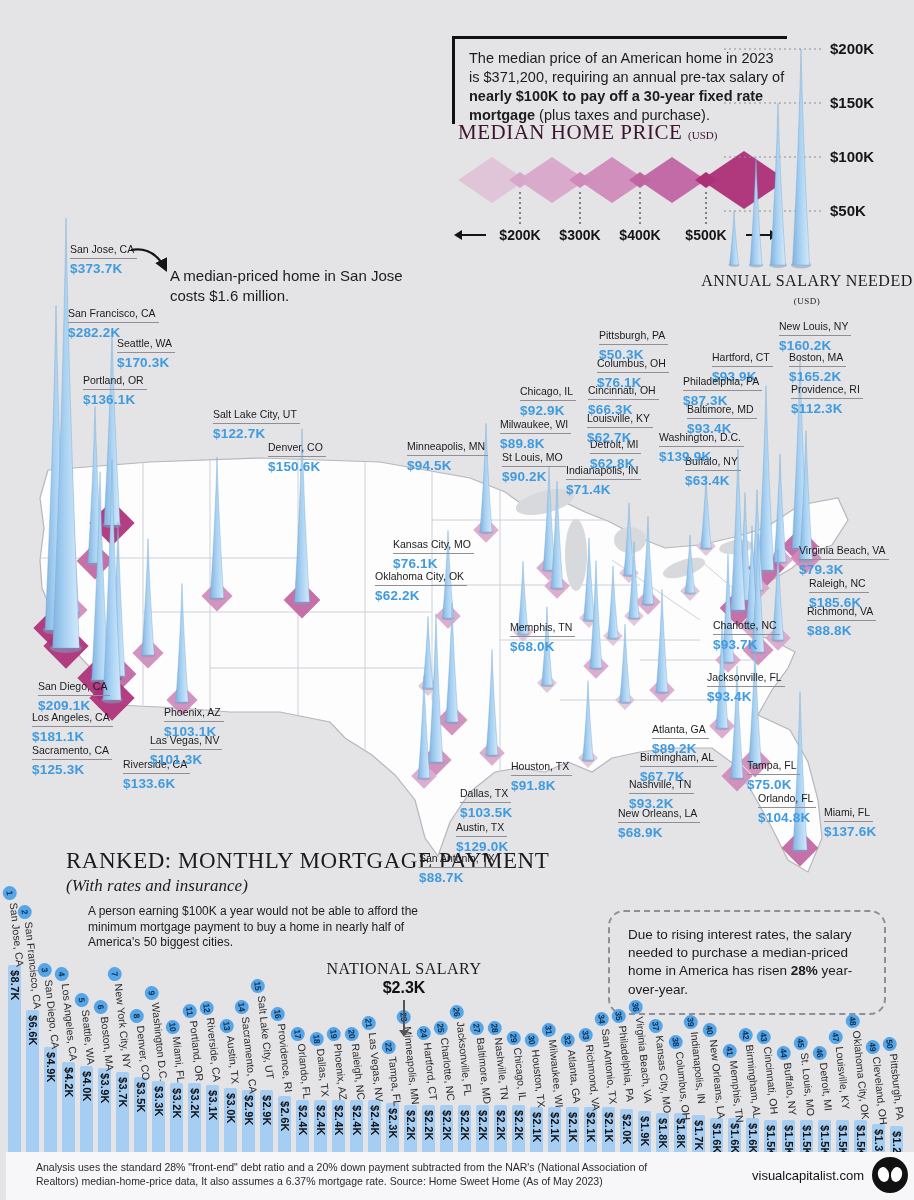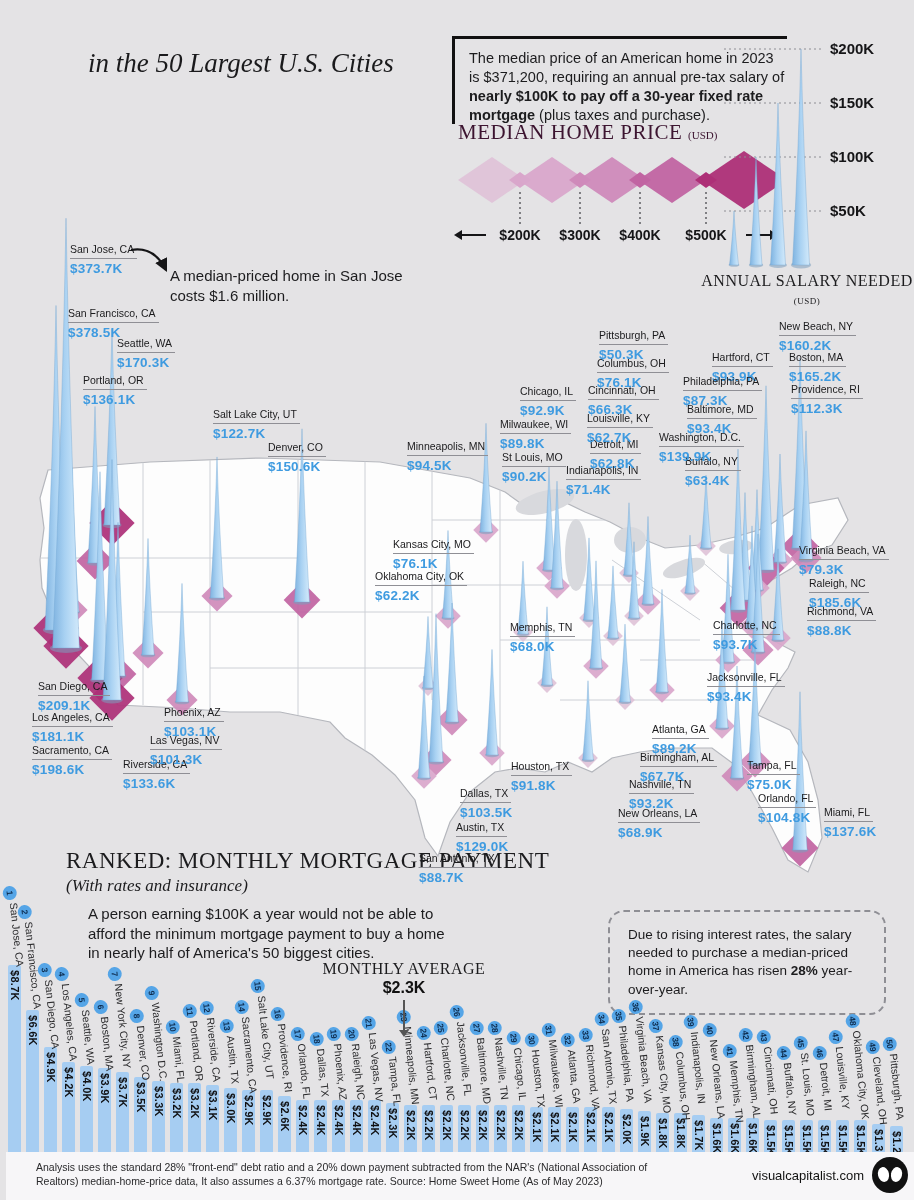--- a/index.html
+++ b/index.html
@@ -23,21 +23,21 @@
   
   #map-svg{left:0;top:0;}
   .mlabel{position:absolute;font-size:10.5px;line-height:1.3;white-space:nowrap;z-index:5;}
   .mlabel .n{display:inline-block;border-bottom:1px solid #8f8f95;padding:0 3px 1px 0;color:#1b1b1d;}
   .mlabel .v{display:block;font-weight:bold;font-size:13.5px;color:#3f9be0;padding-top:1px;letter-spacing:.2px;}
   #annotation{left:170px;top:266px;width:240px;font-size:15px;color:#1c1c1e;line-height:1.3;z-index:6;}
   #annot-arrow{left:128px;top:244px;z-index:6;}
   
   #ranked-title{left:66px;top:848px;font-family:"Liberation Serif",serif;font-size:23px;color:#1c1c1e;letter-spacing:.5px;}
   #ranked-sub{left:66px;top:876px;font-family:"Liberation Serif",serif;font-style:italic;font-size:17px;color:#1c1c1e;}
-  #ranked-body{left:88px;top:904px;width:370px;font-size:15px;line-height:1.3;color:#1c1c1e;}
+  #ranked-body{left:88px;top:904px;width:370px;font-size:12px;line-height:1.3;color:#1c1c1e;}
   #rates-box{left:608px;top:910px;width:238px;border:2px dashed #8e8e94;border-radius:16px;padding:14px 18px;font-size:13.5px;line-height:1.35;color:#1c1c1e;}
   #natavg{left:314px;top:960px;width:180px;text-align:center;z-index:8;}
   #natavg .l1{font-family:"Liberation Serif",serif;font-size:16px;color:#1c1c1e;letter-spacing:.5px;}
   #natavg .l2{font-size:16px;font-weight:bold;color:#111;margin-top:1px;}
   #natavg-arrow{left:403px;top:1000px;width:2px;height:32px;background:#555;z-index:8;}
   #natavg-head{left:399px;top:1030px;width:0;height:0;border-left:5px solid transparent;border-right:5px solid transparent;border-top:7px solid #555;z-index:8;}
   
   #bars{left:0;top:0;width:914px;height:1152px;z-index:4;}
   .bar{position:absolute;background:#a6cdf2;border-radius:2px 2px 0 0;}
   .barval{position:absolute;font-size:11px;font-weight:bold;color:#101012;white-space:nowrap;transform:rotate(90deg);transform-origin:0 0;letter-spacing:.3px;}
@@ -242,21 +242,20 @@
         <path d="M418.1657894736842,778 Q422.5414473684211,721.89725 424,675.995 Q425.4585526315789,721.89725 429.8342105263158,778 Z" fill="url(#spikeGrad)" stroke="#6fa5d2" stroke-width="0.4"></path>
         <ellipse cx="737" cy="778" rx="7.275789473684211" ry="2.3040000000000003" fill="#7b9fbe" opacity="0.55"></ellipse>
         <path d="M730.9368421052632,778 Q735.4842105263158,716.3945 737,665.99 Q738.5157894736842,716.3945 743.0631578947368,778 Z" fill="url(#spikeGrad)" stroke="#6fa5d2" stroke-width="0.4"></path>
         <ellipse cx="800" cy="850" rx="8.545263157894736" ry="2.706" fill="#7b9fbe" opacity="0.55"></ellipse>
         <path d="M792.8789473684211,850 Q798.2197368421052,762.968 800,691.76 Q801.7802631578948,762.968 807.1210526315789,850 Z" fill="url(#spikeGrad)" stroke="#6fa5d2" stroke-width="0.4"></path>
       </g>
   </g>
 </svg>
 
 <div id="title-block" class="abs">
-  <div id="title-sub">in the 50 Largest U.S. Cities</div>
 </div>
 
 <div id="intro-box" class="abs">
   <span>The median price of an American home in 2023 is $371,200, requiring an annual pre-tax salary of </span><b>nearly $100K to pay off a 30-year fixed rate mortgage</b><span> (plus taxes and purchase).</span>
 </div>
 
 <div id="legend-title" class="abs"><span>MEDIAN HOME PRICE</span> <span class="u">(USD)</span></div>
 <svg id="legend-svg" class="abs" width="330" height="120">
     <path d="M8,38 L42,15 L76,38 L42,61 Z" fill="#dfc3d8" opacity="0.95"></path>
     <path d="M59,38 L70,30 L81,38 L70,46 Z" fill="#d9a6cb"></path>
@@ -306,46 +305,46 @@
       <marker id="ah" markerWidth="8" markerHeight="8" refX="5" refY="3" orient="auto">
         <path d="M0,0 L6,3 L0,6 Z" fill="#151517"></path>
       </marker>
     </defs>
   <path d="M3,6 Q26,2 38,26" fill="none" stroke="#151517" stroke-width="2.2" marker-end="url(#ah)"></path>
 </svg>
 <div id="annotation" class="abs">A median-priced home in San Jose costs $1.6 million.</div>
 
 <div id="map-labels" class="abs" style="left:0;top:0;width:914px;height:1200px;">
     <div class="mlabel" style="left: 70px; top: 243px;"><span class="n">San Jose, CA</span><span class="v">$373.7K</span></div>
-    <div class="mlabel" style="left: 68px; top: 307px;"><span class="n">San Francisco, CA</span><span class="v">$378.5K</span></div>
+    <div class="mlabel" style="left: 68px; top: 307px;"><span class="n">San Francisco, CA</span><span class="v">$282.2K</span></div>
     <div class="mlabel" style="left: 117px; top: 337px;"><span class="n">Seattle, WA</span><span class="v">$170.3K</span></div>
     <div class="mlabel" style="left: 83px; top: 374px;"><span class="n">Portland, OR</span><span class="v">$136.1K</span></div>
     <div class="mlabel" style="left: 213px; top: 408px;"><span class="n">Salt Lake City, UT</span><span class="v">$122.7K</span></div>
     <div class="mlabel" style="left: 268px; top: 441px;"><span class="n">Denver, CO</span><span class="v">$150.6K</span></div>
-    <div class="mlabel" style="left: 32px; top: 744px;"><span class="n">Sacramento, CA</span><span class="v">$198.6K</span></div>
+    <div class="mlabel" style="left: 32px; top: 744px;"><span class="n">Sacramento, CA</span><span class="v">$125.3K</span></div>
     <div class="mlabel" style="left: 32px; top: 711px;"><span class="n">Los Angeles, CA</span><span class="v">$181.1K</span></div>
     <div class="mlabel" style="left: 38px; top: 680px;"><span class="n">San Diego, CA</span><span class="v">$209.1K</span></div>
     <div class="mlabel" style="left: 123px; top: 758px;"><span class="n">Riverside, CA</span><span class="v">$133.6K</span></div>
     <div class="mlabel" style="left: 150px; top: 734px;"><span class="n">Las Vegas, NV</span><span class="v">$101.3K</span></div>
     <div class="mlabel" style="left: 164px; top: 706px;"><span class="n">Phoenix, AZ</span><span class="v">$103.1K</span></div>
     <div class="mlabel" style="left: 407px; top: 440px;"><span class="n">Minneapolis, MN</span><span class="v">$94.5K</span></div>
     <div class="mlabel" style="left: 500px; top: 418px;"><span class="n">Milwaukee, WI</span><span class="v">$89.8K</span></div>
     <div class="mlabel" style="left: 520px; top: 385px;"><span class="n">Chicago, IL</span><span class="v">$92.9K</span></div>
     <div class="mlabel" style="left: 502px; top: 451px;"><span class="n">St Louis, MO</span><span class="v">$90.2K</span></div>
     <div class="mlabel" style="left: 393px; top: 538px;"><span class="n">Kansas City, MO</span><span class="v">$76.1K</span></div>
     <div class="mlabel" style="left: 375px; top: 570px;"><span class="n">Oklahoma City, OK</span><span class="v">$62.2K</span></div>
     <div class="mlabel" style="left: 510px; top: 621px;"><span class="n">Memphis, TN</span><span class="v">$68.0K</span></div>
     <div class="mlabel" style="left: 566px; top: 464px;"><span class="n">Indianapolis, IN</span><span class="v">$71.4K</span></div>
     <div class="mlabel" style="left: 590px; top: 438px;"><span class="n">Detroit, MI</span><span class="v">$62.8K</span></div>
     <div class="mlabel" style="left: 587px; top: 412px;"><span class="n">Louisville, KY</span><span class="v">$62.7K</span></div>
     <div class="mlabel" style="left: 588px; top: 384px;"><span class="n">Cincinnati, OH</span><span class="v">$66.3K</span></div>
     <div class="mlabel" style="left: 597px; top: 357px;"><span class="n">Columbus, OH</span><span class="v">$76.1K</span></div>
     <div class="mlabel" style="left: 599px; top: 329px;"><span class="n">Pittsburgh, PA</span><span class="v">$50.3K</span></div>
     <div class="mlabel" style="left: 685px; top: 455px;"><span class="n">Buffalo, NY</span><span class="v">$63.4K</span></div>
-    <div class="mlabel" style="left: 779px; top: 320px;"><span class="n">New Beach, NY</span><span class="v">$160.2K</span></div>
+    <div class="mlabel" style="left: 779px; top: 320px;"><span class="n">New Louis, NY</span><span class="v">$160.2K</span></div>
     <div class="mlabel" style="left: 789px; top: 351px;"><span class="n">Boston, MA</span><span class="v">$165.2K</span></div>
     <div class="mlabel" style="left: 791px; top: 383px;"><span class="n">Providence, RI</span><span class="v">$112.3K</span></div>
     <div class="mlabel" style="left: 712px; top: 351px;"><span class="n">Hartford, CT</span><span class="v">$93.9K</span></div>
     <div class="mlabel" style="left: 683px; top: 375px;"><span class="n">Philadelphia, PA</span><span class="v">$87.3K</span></div>
     <div class="mlabel" style="left: 687px; top: 403px;"><span class="n">Baltimore, MD</span><span class="v">$93.4K</span></div>
     <div class="mlabel" style="left: 659px; top: 431px;"><span class="n">Washington, D.C.</span><span class="v">$139.9K</span></div>
     <div class="mlabel" style="left: 807px; top: 605px;"><span class="n">Richmond, VA</span><span class="v">$88.8K</span></div>
     <div class="mlabel" style="left: 799px; top: 544px;"><span class="n">Virginia Beach, VA</span><span class="v">$79.3K</span></div>
     <div class="mlabel" style="left: 809px; top: 577px;"><span class="n">Raleigh, NC</span><span class="v">$185.6K</span></div>
     <div class="mlabel" style="left: 713px; top: 619px;"><span class="n">Charlotte, NC</span><span class="v">$93.7K</span></div>
@@ -365,21 +364,21 @@
 
 <div id="ranked-title" class="abs">RANKED: MONTHLY MORTGAGE PAYMENT</div>
 <div id="ranked-sub" class="abs">(With rates and insurance)</div>
 <div id="ranked-body" class="abs">A person earning $100K a year would not be able to afford the minimum mortgage payment to buy a home in nearly half of America's 50 biggest cities.</div>
 
 <div id="rates-box" class="abs">
   <span>Due to rising interest rates, the salary needed to purchase a median-priced home in America has risen </span><b>28%</b><span> year-over-year.</span>
 </div>
 
 <div id="natavg" class="abs">
-  <div class="l1">MONTHLY AVERAGE</div>
+  <div class="l1">NATIONAL SALARY</div>
   <div class="l2">$2.3K</div>
 </div>
 <div id="natavg-arrow" class="abs"></div>
 <div id="natavg-head" class="abs"></div>
 
 <div id="bars" class="abs">
     <div class="bar" style="left: 8px; top: 964.95px; width: 13px; height: 187.05px;"></div>
     <div class="barval" style="left: 20.5px; top: 969.95px;">$8.7K</div>
     <div class="barlab" style="left: 9.61682px; top: 878.189px; transform: rotate(84deg);"><span class="rank">1</span><span>San Jose, CA</span></div>
     <div class="bar" style="left: 26px; top: 1010.1px; width: 13px; height: 141.9px;"></div>

